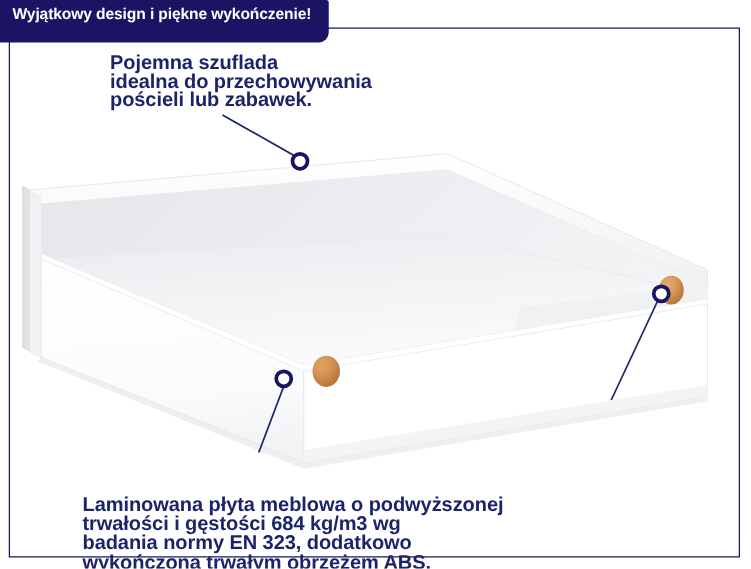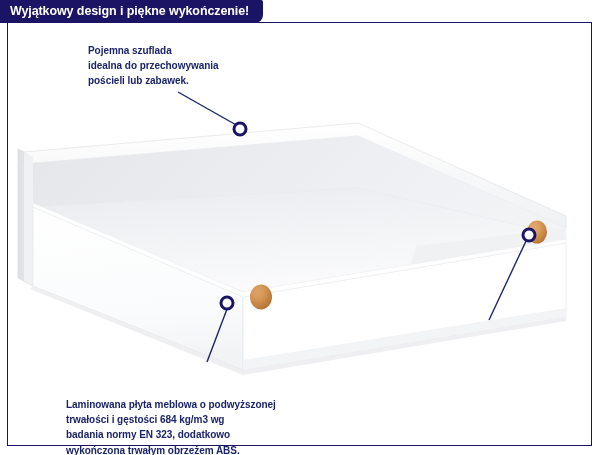--- a/index.html
+++ b/index.html
@@ -20,21 +20,21 @@
     border:1.5px solid #1b1464;
     box-sizing:border-box;
     background:transparent;
     pointer-events:none;
   }
 
   
   .banner{
     position:absolute;
     left:0px;top:0px;
-    height:23px;
+    height:34px;
     padding:0 14px 0 10px;
     background:#1b1464;
     color:#ffffff;
     font-size:12.5px;
     font-weight:bold;
     letter-spacing:-0.1px;
     line-height:23px;
     white-space:nowrap;
     border-bottom-right-radius:8px;
     border-top-right-radius:2px;
@@ -46,21 +46,21 @@
     position:absolute;
     left:0;top:0;
     width:601px;height:455px;
     z-index:5;
   }
 
   
   .note{
     position:absolute;
     color:#1b2469;
-    font-size:10px;
+    font-size:16px;
     font-weight:bold;
     line-height:15.2px;
     white-space:pre-line;
     z-index:20;
     letter-spacing:-0.05px;
   }
   .note-top{left:88px;top:43px;}
   .note-bottom-left{left:66px;top:365px;margin-top:32px;}
   .note-right{left:413px;top:322px;}
 

